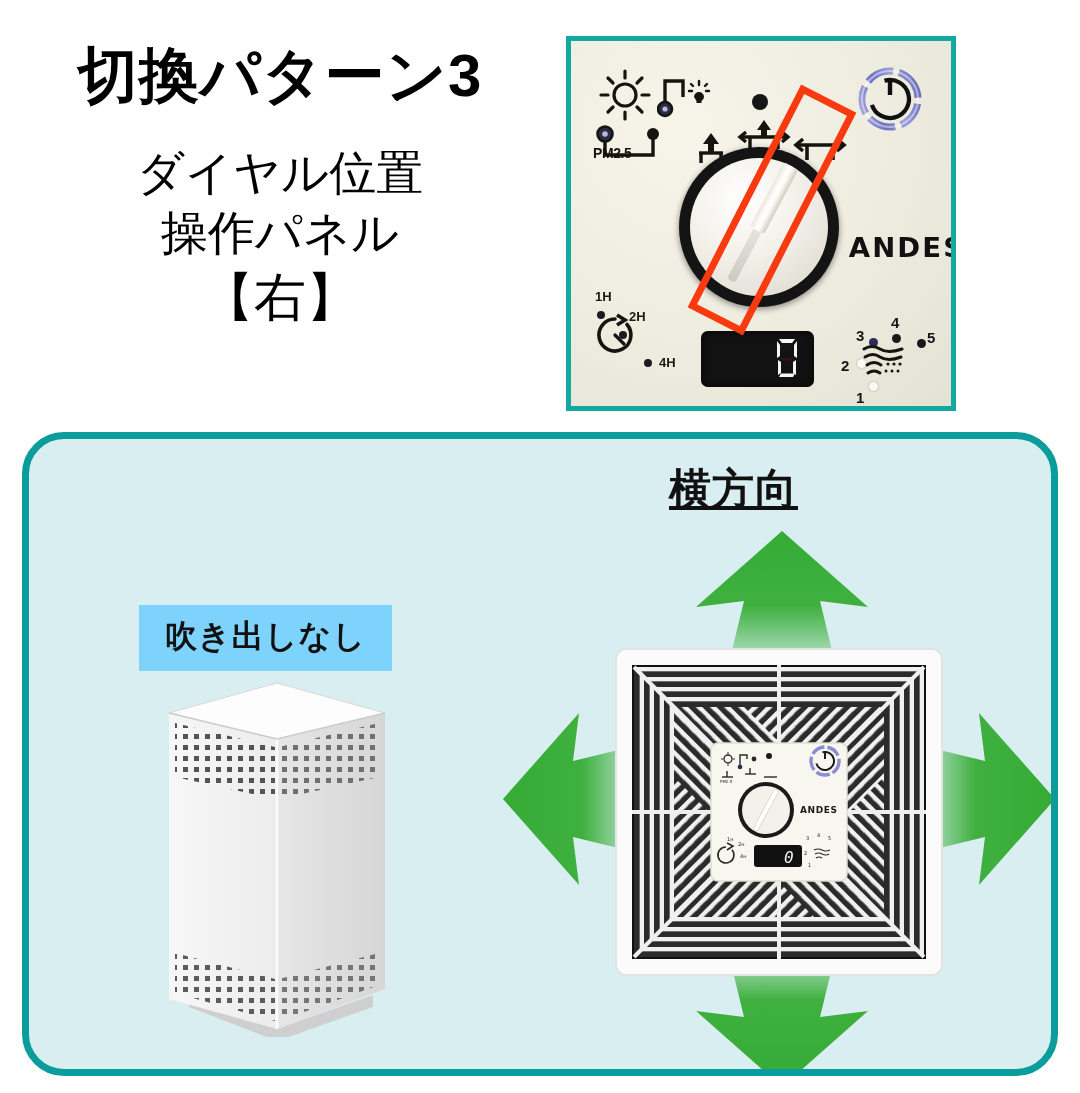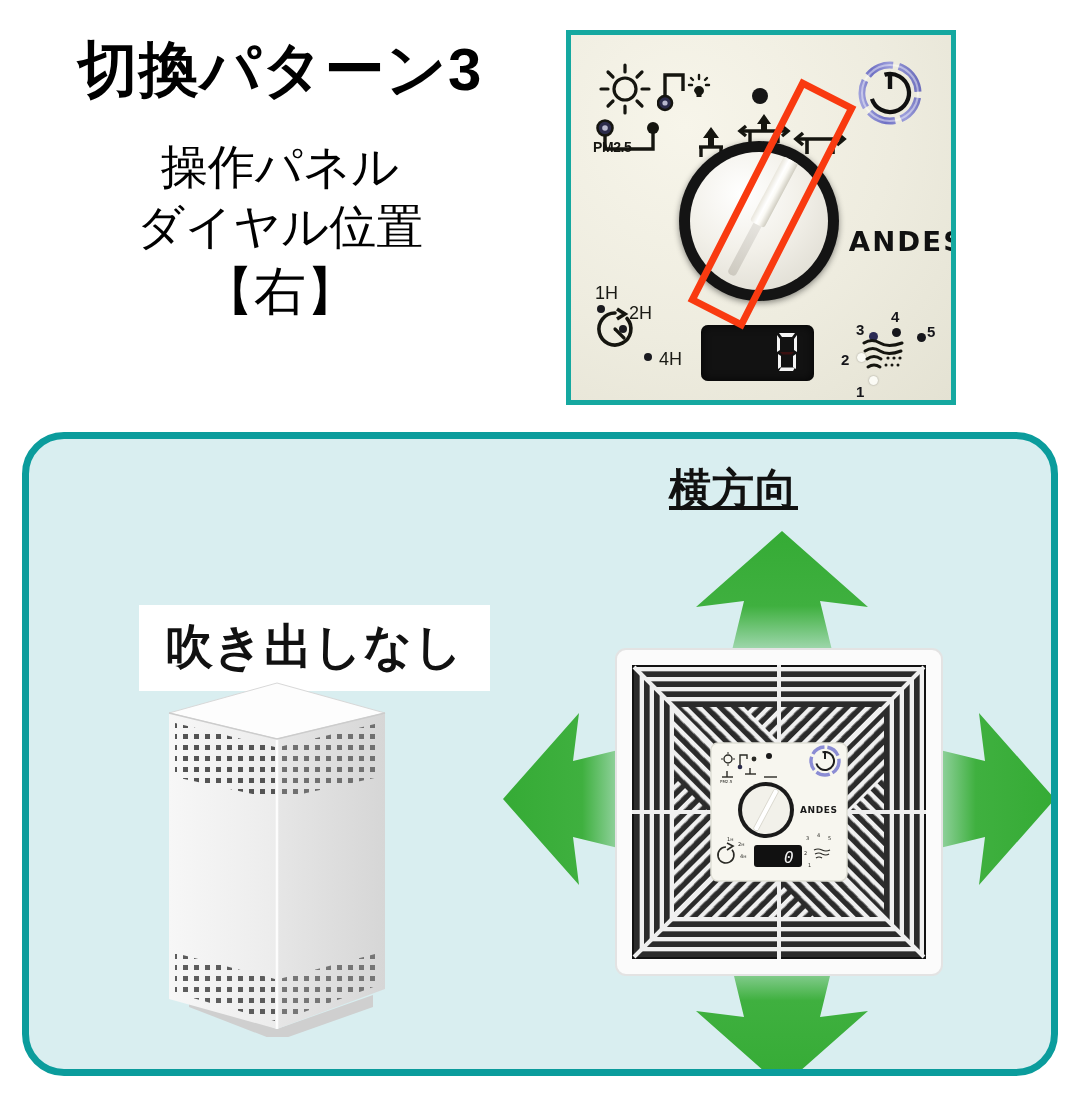--- a/index.html
+++ b/index.html
@@ -4,21 +4,21 @@
 <style>
   html,body{margin:0;padding:0;}
   body{
     width:1080px;height:1093px;
     background:#ffffff;
     font-family:"Liberation Sans","DejaVu Sans",sans-serif;
     position:relative;
     overflow:hidden;
   }
   
-  #top-section{position:absolute;left:0;top:0;width:932px;height:420px;}
+  #top-section{position:absolute;left:0;top:6px;width:932px;height:420px;}
 
   #headline-block{
     position:absolute;left:40px;top:38px;width:480px;
     text-align:center;color:#000;
   }
   #pattern-title{
     font-size:60px;font-weight:700;letter-spacing:1px;line-height:1.05;
     white-space:nowrap;
   }
   #subtitle-block{margin-top:36px;font-size:47px;font-weight:400;line-height:1.28;}
@@ -94,21 +94,21 @@
     position:absolute;left:170px;top:44px;width:62px;height:250px;
     border:7px solid #f93a10;
     transform:rotate(27deg);
     transform-origin:50% 50%;
     box-sizing:border-box;
     z-index:6;
   }
 
   
   #timer-icon{left:20px;top:270px;width:48px;height:48px;}
-  .tmark{position:absolute;font-size:18px;font-weight:400;color:#1a1a14;}
+  .tmark{position:absolute;font-size:13px;font-weight:700;color:#1a1a14;}
   .tdot{position:absolute;width:8px;height:8px;border-radius:50%;background:#1b1b20;}
 
   
   #digital-display{
     position:absolute;left:130px;top:290px;width:113px;height:56px;
     background:#121212;border-radius:7px;
     box-shadow:inset 0 0 10px rgba(0,0,0,.8);
     overflow:hidden;
   }
   #seg-digit{
@@ -137,23 +137,23 @@
     overflow:hidden;
   }
   .col-heading{
     position:absolute;font-size:42px;font-weight:700;color:#111;letter-spacing:1px;
   }
   #heading-up{left:200px;top:22px;}
   #heading-side{left:640px;top:22px;text-decoration:underline;}
 
   #no-blow-label{
     position:absolute;left:110px;top:166px;
-    background:#ffffff;
+    background:#7dd3fc;
     padding:10px 26px 12px 26px;
-    font-size:48px;font-weight:700;color:#111;letter-spacing:1px;
+    font-size:32px;font-weight:700;color:#111;letter-spacing:1px;
     white-space:nowrap;
   }
 
   
   #purifier{position:absolute;left:108px;top:238px;width:288px;height:360px;}
 
   
   #grille-unit{position:absolute;left:585px;top:208px;width:330px;height:330px;}
 
   
@@ -164,22 +164,22 @@
   #arrow-right{left:878px;top:270px;width:152px;height:180px;}
 </style>
 </head>
 <body>
 
 <div id="top-section">
 
   <div id="headline-block">
     <div id="pattern-title">切換パターン3</div>
     <div id="subtitle-block">
+      <div>ダイヤル位置</div>
       <div>操作パネル</div>
-      <div>ダイヤル位置</div>
     </div>
     <div id="dial-pos-line">【右】</div>
   </div>
 
   <div id="panel-photo">
     <div id="panel-inner">
 
       <div class="ico" id="sun-icon">
         <svg viewBox="0 0 52 52" width="52" height="52">
           <circle cx="26" cy="26" r="11" fill="none" stroke="#15150f" stroke-width="3.2"></circle>

